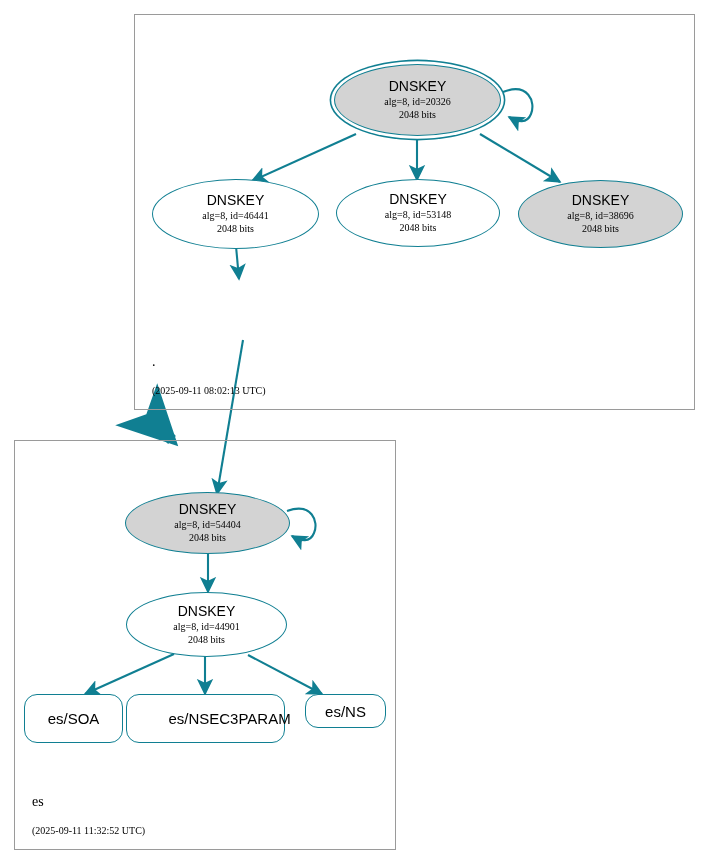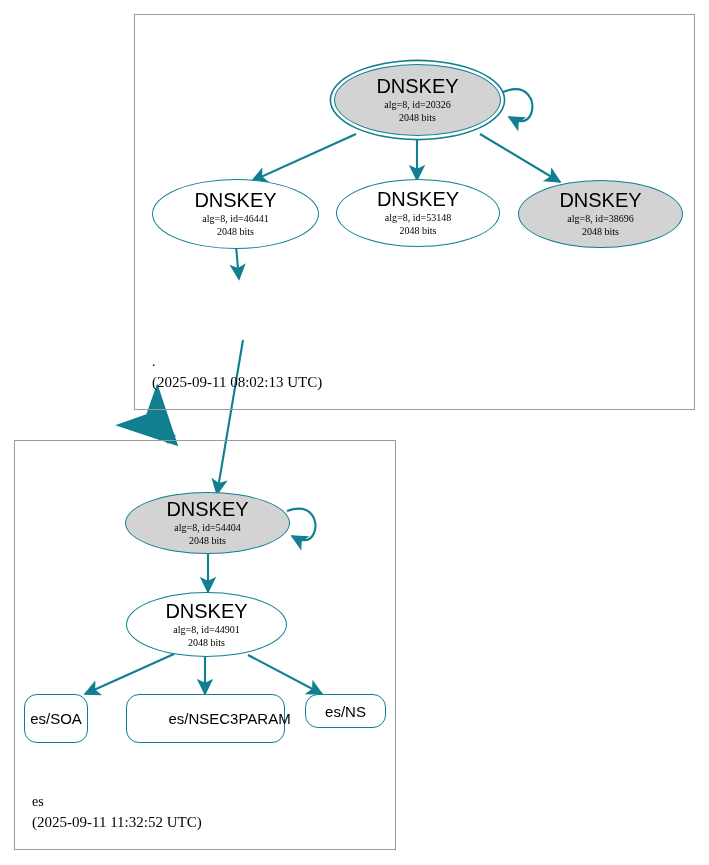--- a/index.html
+++ b/index.html
@@ -39,23 +39,23 @@
     color: #000000;
     white-space: nowrap;
   }
   .zone-label .zname {
     display: block;
     font-size: 14px;
     line-height: 16px;
   }
   .zone-label .zstamp {
     display: block;
-    font-size: 15px;
+    font-size: 10px;
     line-height: 16px;
-    margin-top: 4px;
+    margin-top: 13px;
   }
   #zone-label-root { left: 152px; top: 354px; }
   #zone-label-es   { left: 32px;  top: 794px; }
 
   
   .node-ellipse {
     position: absolute;
     box-sizing: border-box;
     border: 1.6px solid #107f92;
     border-radius: 50%;
@@ -70,21 +70,21 @@
   .node-ellipse.shaded { background: #d3d3d3; }
   .node-ellipse.sep {
     
     box-shadow: 0 0 0 2.8px #ffffff, 0 0 0 4.4px #107f92;
   }
   .node-ellipse.sep.shaded {
     box-shadow: 0 0 0 2.8px #ffffff, 0 0 0 4.4px #107f92;
   }
   .node-ellipse .n-title {
     font-family: "Liberation Sans", sans-serif;
-    font-size: 20px;
+    font-size: 14px;
     color: #000000;
     margin-bottom: 2px;
   }
   .node-ellipse .n-sub {
     font-family: "Liberation Serif", serif;
     font-size: 10px;
     color: #000000;
     line-height: 13px;
   }
 
@@ -191,21 +191,21 @@
     <span class="n-sub">alg=8, id=54404</span>
     <span class="n-sub">2048 bits</span>
   </div>
 
   <div class="node-ellipse" style="left:126px; top:592px; width:161px; height:65px;">
     <span class="n-title">DNSKEY</span>
     <span class="n-sub">alg=8, id=44901</span>
     <span class="n-sub">2048 bits</span>
   </div>
 
-  <div class="node-rrset" style="left:24px; top:694px; width:64px; height:49px;">
+  <div class="node-rrset" style="left:24px; top:694px; width:99px; height:49px;">
     <span>es/SOA</span>
   </div>
 
   <div class="node-rrset" style="left:126px; top:694px; width:159px; height:49px;padding-left:48px;">
     <span>es/NSEC3PARAM</span>
   </div>
 
   <div class="node-rrset" style="left:305px; top:694px; width:81px; height:34px;">
     <span>es/NS</span>
   </div>

